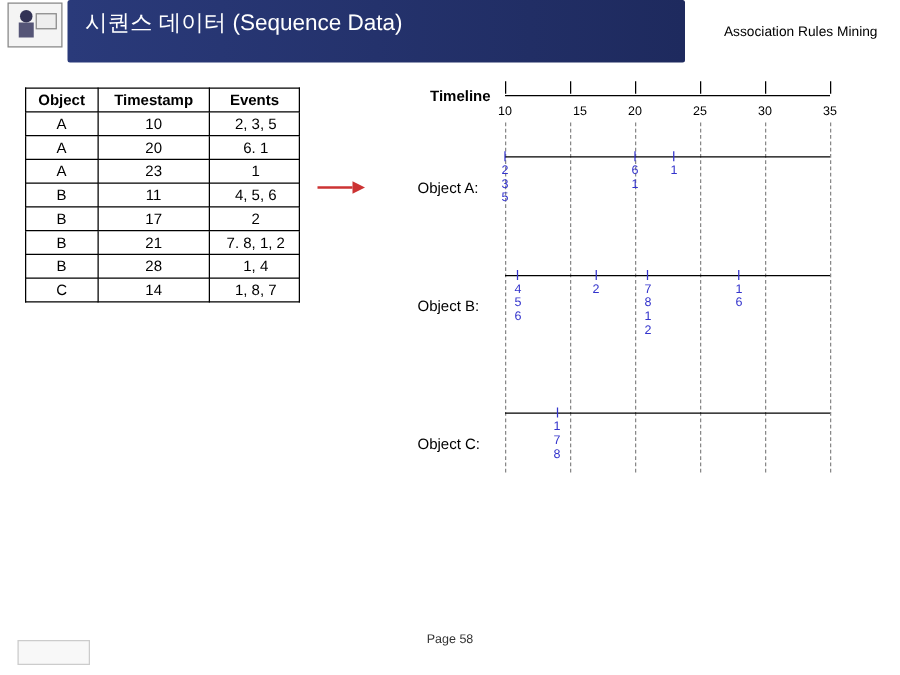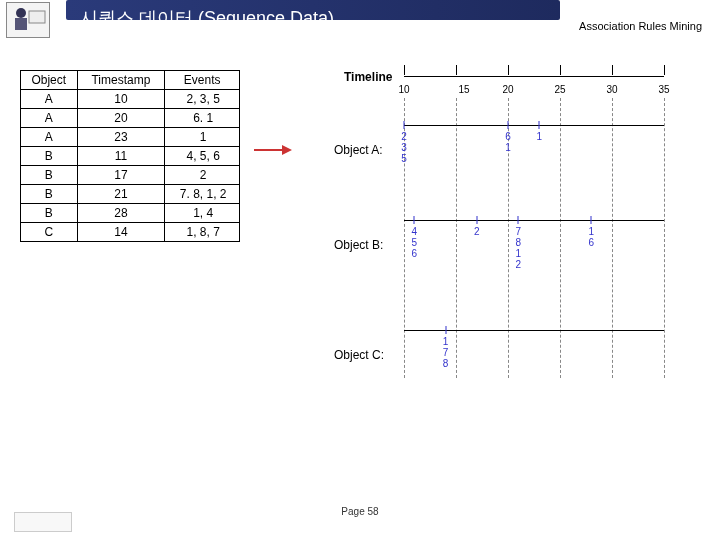--- a/index.html
+++ b/index.html
@@ -12,24 +12,24 @@
     position: relative;
     overflow: hidden;
   }
   .header {
     position: relative;
     height: 44px;
     background: #fff;
   }
   .title-bar {
     position: absolute;
-    left: 66px;
+    left: 54px;
     top: 0;
     width: 480px;
-    height: 20px;
+    height: 50px;
     background: linear-gradient(to right, #2a3a7a, #1e2a5e);
     color: #fff;
     font-size: 18px;
     padding-left: 14px;
     line-height: 36px;
     border-radius: 2px;
   }
   .icon-box {
     position: absolute;
     left: 6px;
@@ -67,21 +67,21 @@
     border-collapse: collapse;
     font-size: 12px;
     width: 100%;
   }
   th, td {
     border: 1px solid #000;
     padding: 1px 4px;
     text-align: center;
     height: 16px;
   }
-  th { font-weight: normal; background: #fff; }
+  th { font-weight: bold; background: #fff; }
   td.left { text-align: center; padding-left: 6px; }
   .arrow {
     margin: 70px 12px 0 12px;
     width: 40px;
   }
   .timeline-area {
     position: relative;
     width: 360px;
     height: 320px;
     font-size: 11px;

